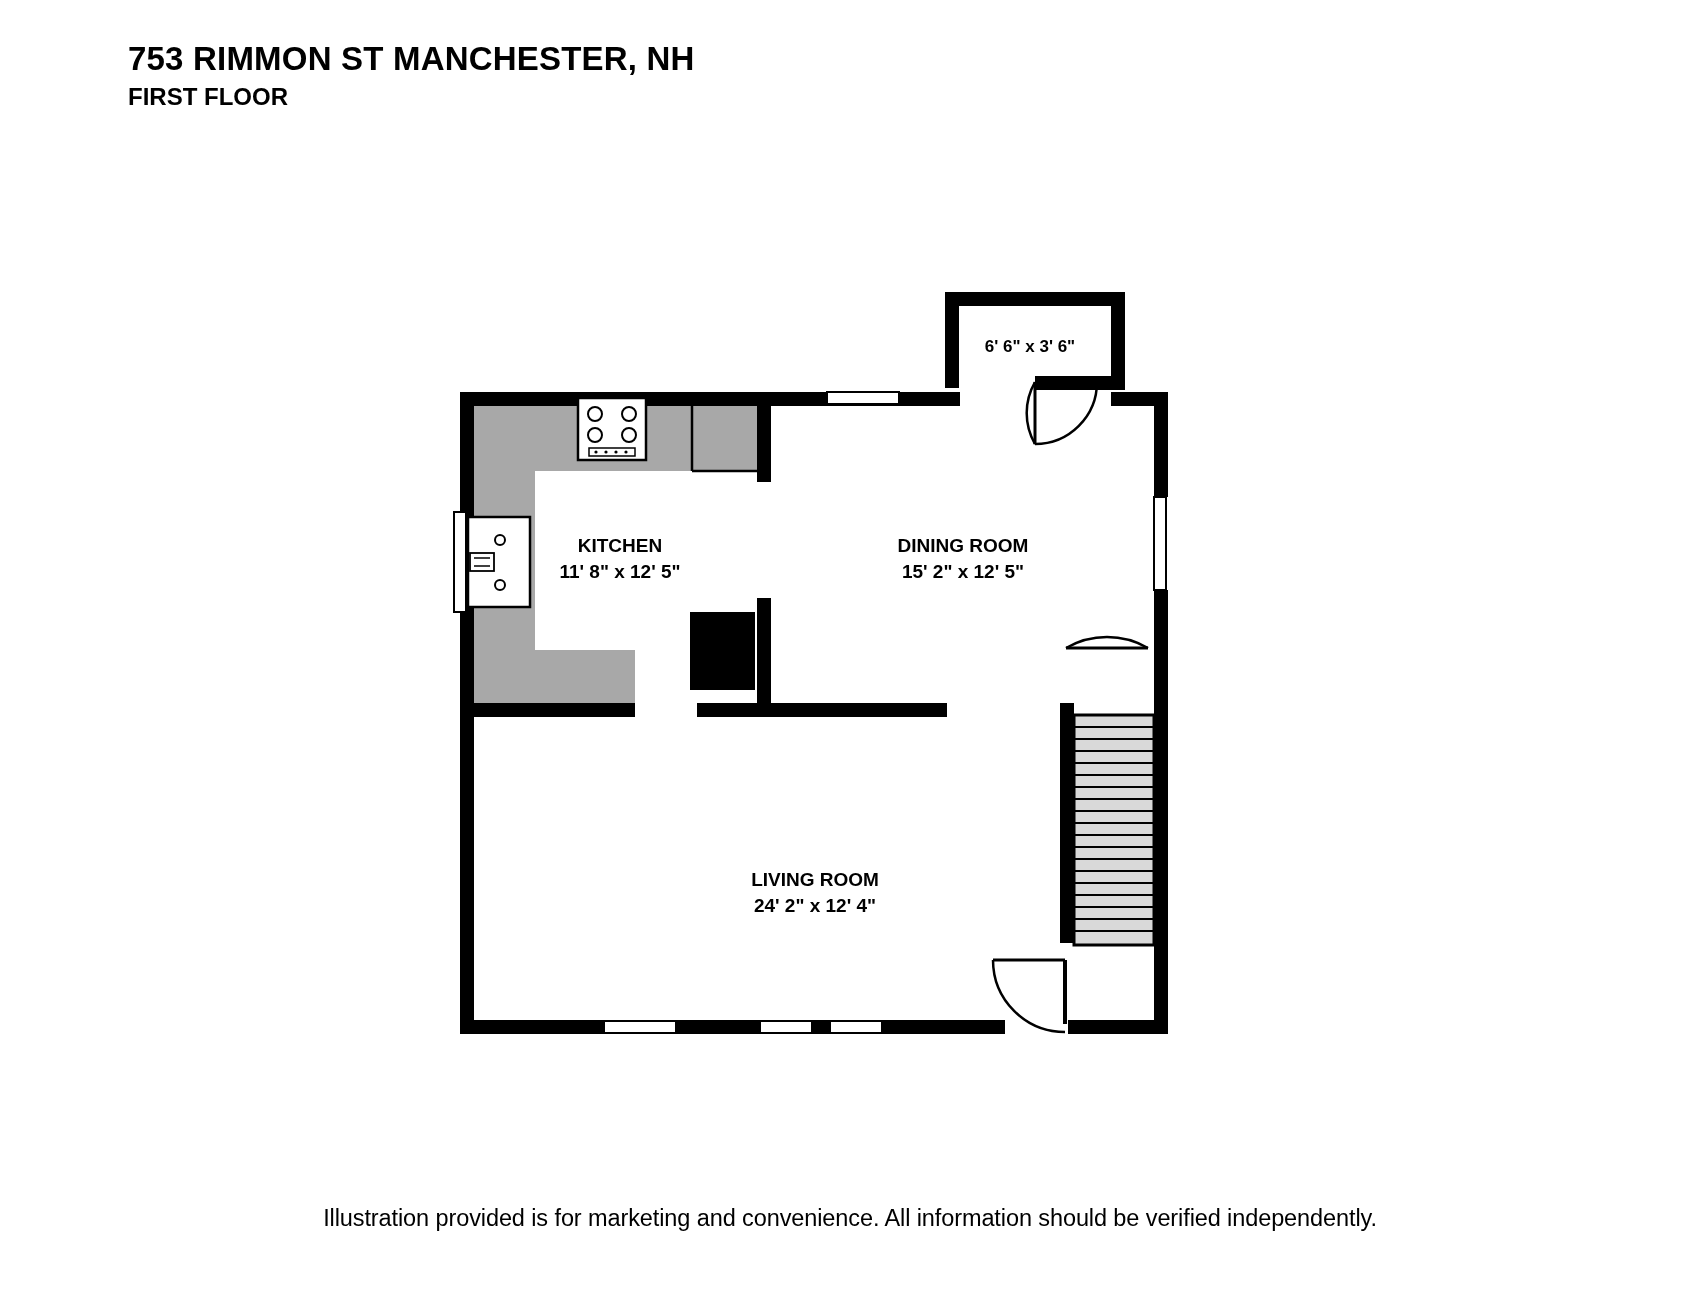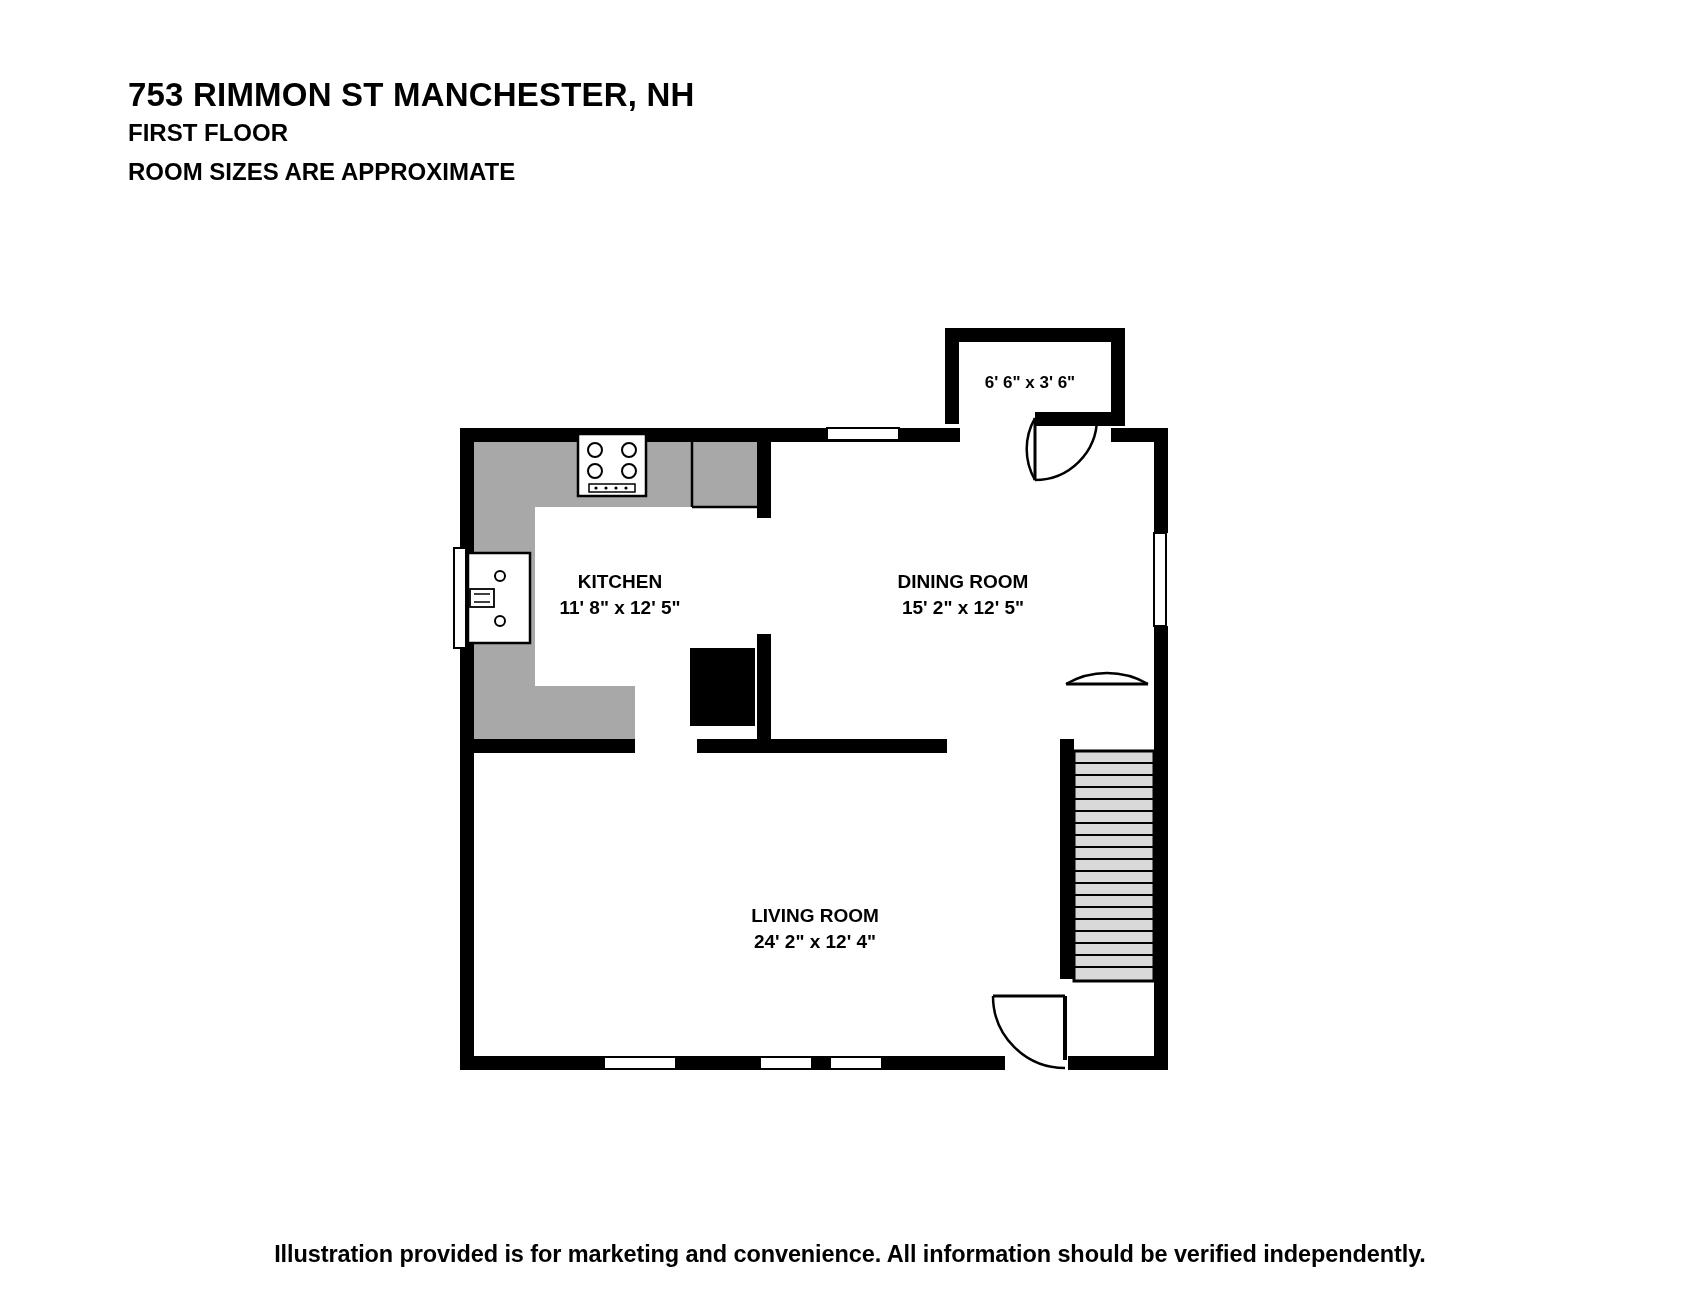--- a/index.html
+++ b/index.html
@@ -13,21 +13,20 @@
     position: relative;
     font-family: "Liberation Sans", sans-serif;
     color: #000000;
     overflow: hidden;
   }
   #page {
     position: absolute;
     left: 0; top: 0;
     width: 1700px;
     height: 976px;
-    margin-top: 36px;
   }
   
   .header {
     position: absolute;
     left: 128px;
     top: 40px;
     width: 1200px;
   }
   .title-line1 {
     font-size: 33px;
@@ -50,21 +49,21 @@
     white-space: nowrap;
   }
   
   .footer {
     position: absolute;
     left: 0;
     top: 1205px;
     width: 1700px;
     text-align: center;
     font-size: 23.5px;
-    font-weight: bold;
+    font-weight: normal;
     letter-spacing: -0.1px;
   }
   
   #plan-wrap {
     position: absolute;
     left: 0;
     top: 0;
     width: 1700px;
     height: 1300px;
   }
@@ -89,21 +88,20 @@
   }
 </style>
 </head>
 <body>
 
 <div id="page">
 
   <div class="header">
     <div class="title-line1">753 RIMMON ST MANCHESTER, NH</div>
     <div class="title-line2">FIRST FLOOR</div>
-    <div class="subtitle">ROOM SIZES ARE APPROXIMATE</div>
   </div>
 
   <div id="plan-wrap">
     <svg width="1700" height="1300" viewBox="0 0 1700 1300" xmlns="http://www.w3.org/2000/svg">
 
       <g>
 
         <rect x="460" y="396" width="305" height="75" fill="#a8a8a8"></rect>
 
         <rect x="460" y="396" width="75" height="320" fill="#a8a8a8"></rect>

